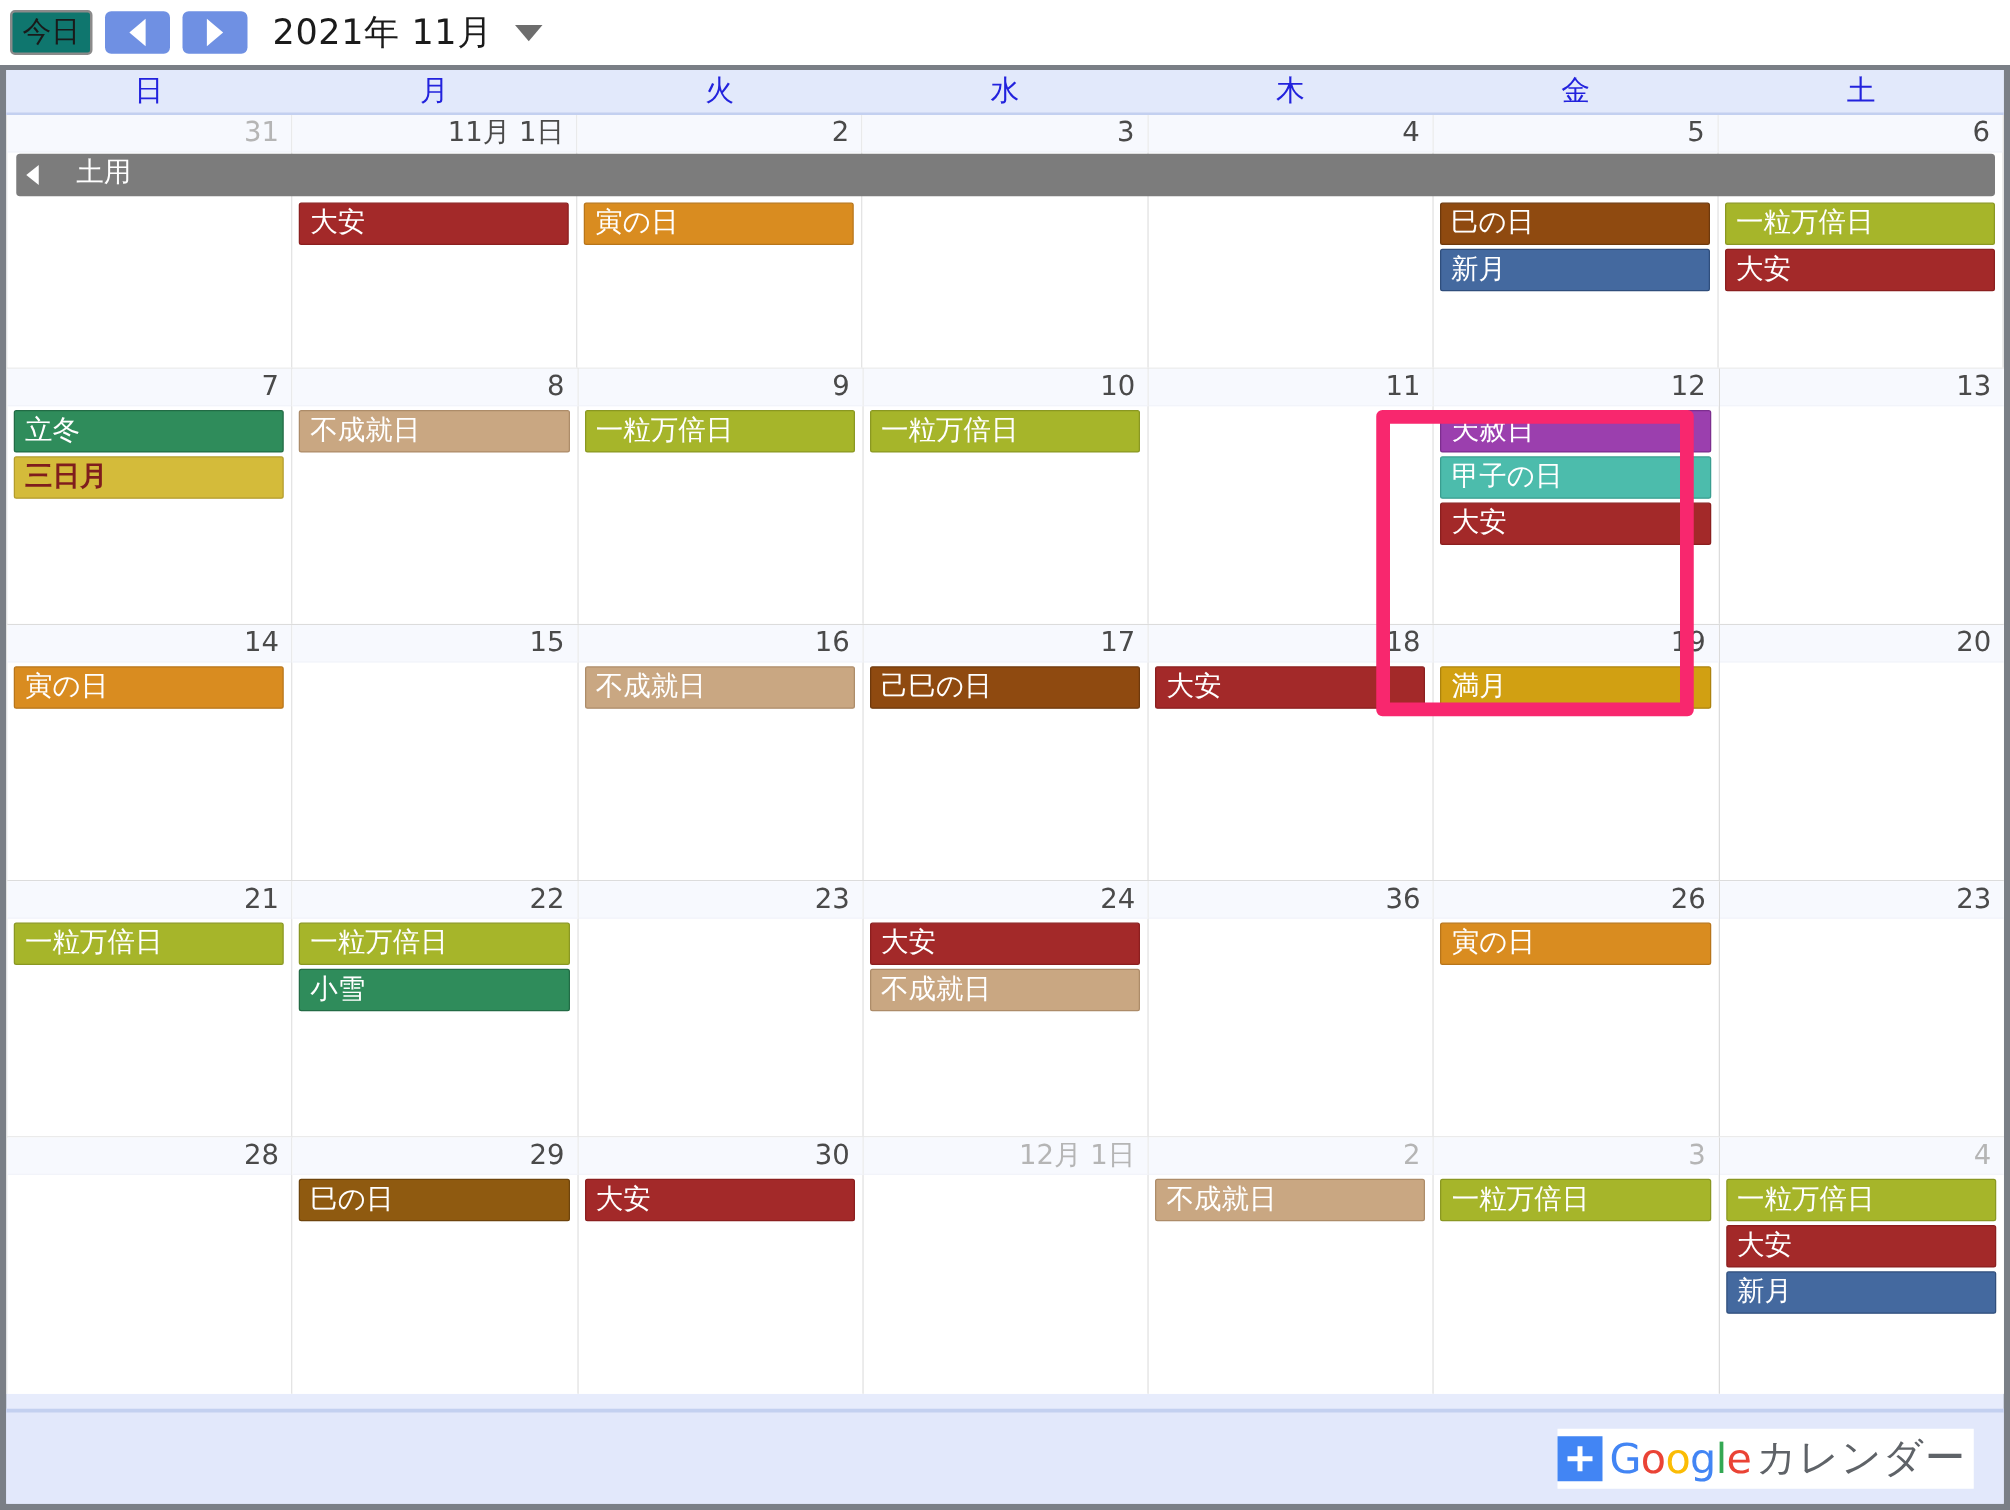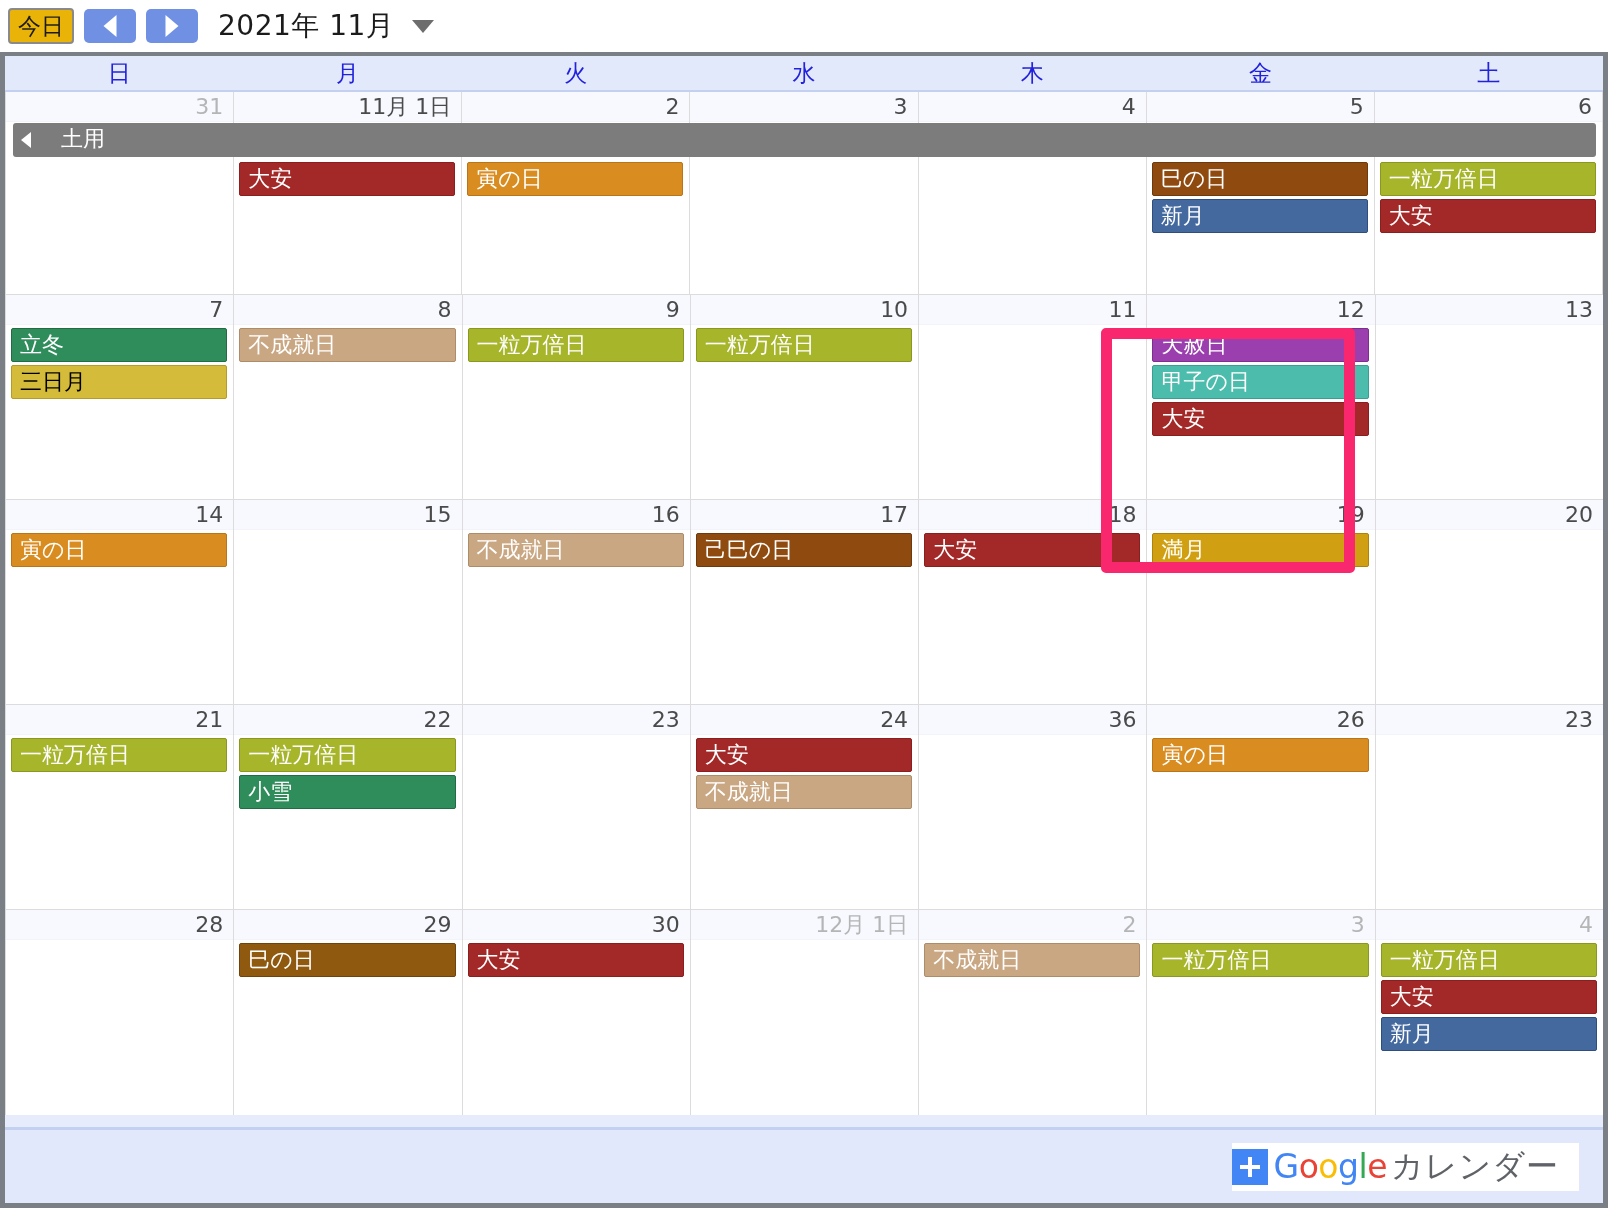--- a/index.html
+++ b/index.html
@@ -25,21 +25,21 @@
     align-items: center;
     padding-left: 8px;
     background: #ffffff;
   }
   .today-btn {
     height: 36px;
     min-width: 56px;
     padding: 0 8px;
     border: 2px solid #8a8a8a;
     border-radius: 4px;
-    background: #eab308;
+    background: #0f766e;
     color: #1a1a1a;
     font-size: 23px;
     line-height: 32px;
     text-align: right;
     cursor: pointer;
     font-family: "DejaVu Sans", sans-serif;
   }
   .nav-btn {
     width: 52px; height: 34px;
     margin-left: 10px;
@@ -215,21 +215,21 @@
     border-top: 3px solid #c3d0f0;
     display: flex;
     align-items: center;
     justify-content: flex-end;
     padding-right: 24px;
   }
   .gcal-badge {
     display: flex;
     align-items: center;
     background: #ffffff;
-    padding: 2px 20px 2px 0;
+    padding: 2px 6px 2px 0;
     cursor: pointer;
   }
   .plus-tile {
     width: 36px; height: 36px;
     background: #4285f4;
     position: relative;
     margin-right: 6px;
     flex: none;
   }
   .plus-tile::before, .plus-tile::after {
@@ -332,21 +332,21 @@
           </div>
           <div class="banner-wrap">
             <div class="banner" style="background: rgb(124, 124, 124); padding-left: 48px;"><span class="arrow-left"></span><span>土用</span></div>
           </div>
         </div>
         <div class="week-row">
           <div class="day-cell">
             <div class="day-num">7</div>
             <div class="events">
               <div class="event" style="background: rgb(47, 140, 91); border: 1px solid rgb(34, 107, 69); color: rgb(255, 255, 255);">立冬</div>
-              <div class="event" style="background: rgb(212, 187, 58); border: 1px solid rgb(179, 156, 44); color: #000000;">三日月</div>
+              <div class="event" style="background: rgb(212, 187, 58); border: 1px solid rgb(179, 156, 44); color: #7f1d1d; font-weight: bold;">三日月</div>
             </div>
           </div>
           <div class="day-cell">
             <div class="day-num">8</div>
             <div class="events">
               <div class="event" style="background: rgb(201, 167, 130); border: 1px solid rgb(173, 140, 105); color: rgb(255, 255, 255);">不成就日</div>
             </div>
           </div>
           <div class="day-cell">
             <div class="day-num">9</div>

